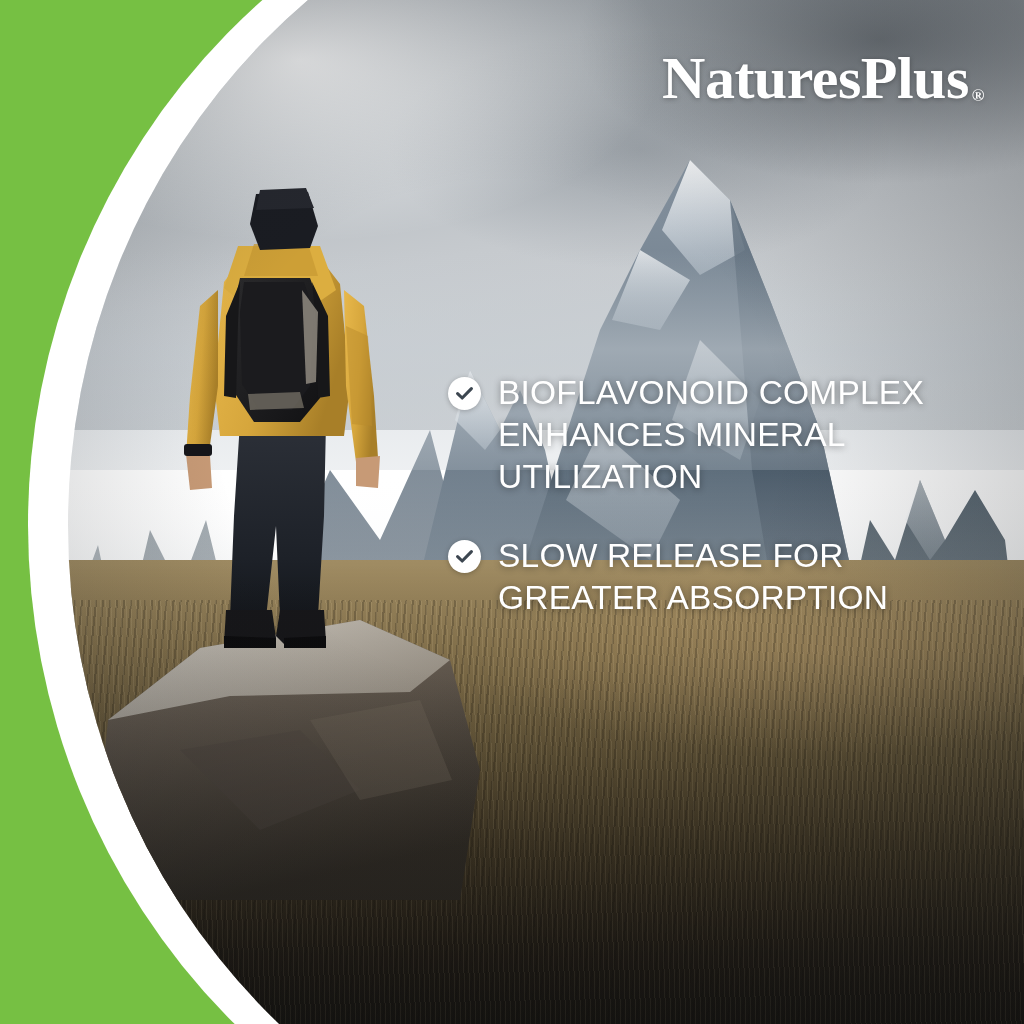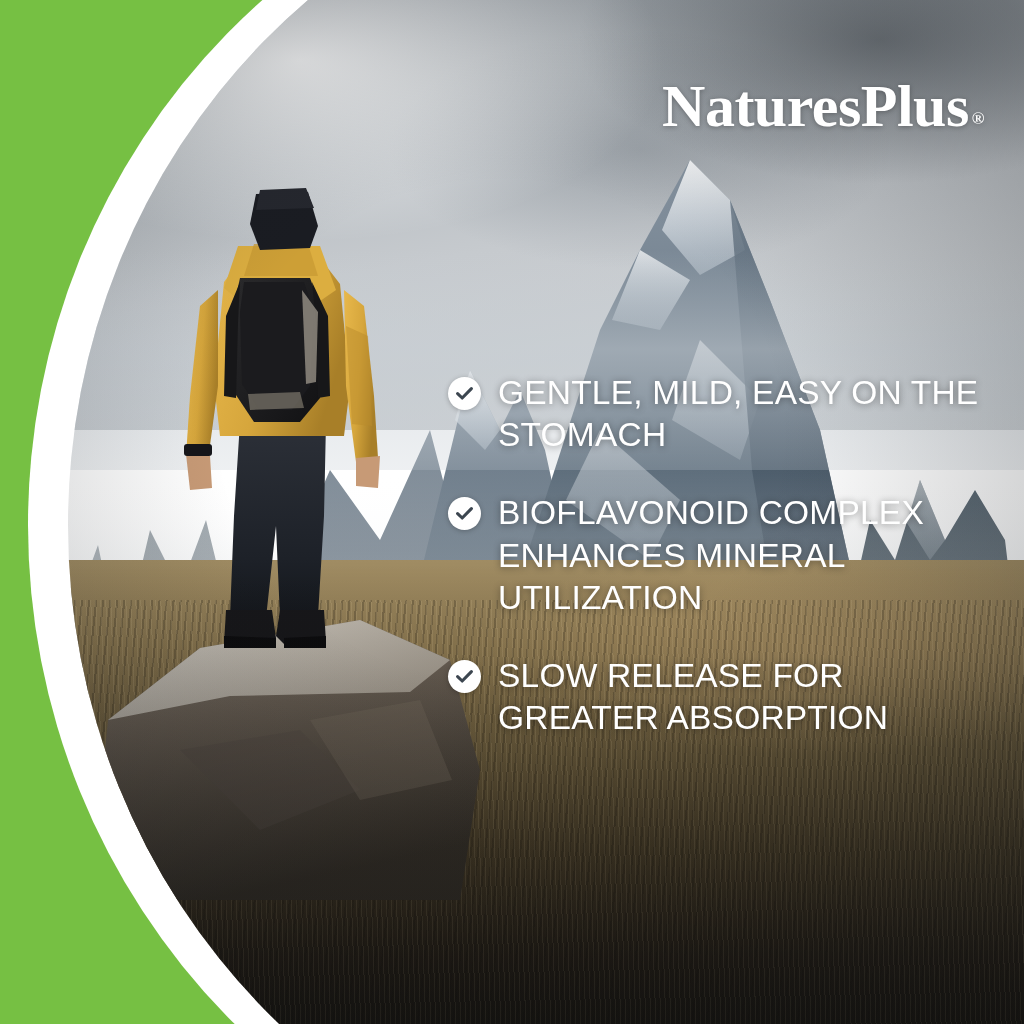--- a/index.html
+++ b/index.html
@@ -96,27 +96,26 @@
 
   
   .hiker { position: absolute; left: 168px; top: 186px; width: 230px; height: 470px; }
 
   
   .logo {
     position: absolute;
     right: 40px;
     top: 48px;
     display: flex;
-    align-items: flex-start;
+    align-items: center;
     color: #ffffff;
     font-family: "Liberation Serif", serif;
     font-weight: bold;
     letter-spacing: -0.5px;
     text-shadow: 0 1px 5px rgba(0,0,0,.30);
-    margin-top: 28px;
   }
   .logo-word { font-size: 60px; line-height: 1; }
   .logo-reg { font-size: 17px; line-height: 1; margin-top: 34px; margin-left: 3px; }
 
   
   .benefits {
     position: absolute;
     left: 448px;
     top: 372px;
     width: 540px;
@@ -292,28 +291,20 @@
     </div>
   </div>
 
   <div class="logo">
     <span class="logo-word">NaturesPlus</span>
     <span class="logo-reg">®</span>
   </div>
 
   <div class="benefits">
 
-    <div class="benefit">
-      <span class="check-icon">
-        <svg width="19" height="19" viewBox="0 0 19 19" aria-hidden="true">
-          <path d="M2.6 9.6 L7.2 14.0 L16.4 4.6" fill="none" stroke="#3c4650" stroke-width="3.1" stroke-linecap="round" stroke-linejoin="round"></path>
-        </svg>
-      </span>
-      <span class="benefit-text">GENTLE, MILD, EASY ON THE STOMACH</span>
-    </div>
 
     <div class="benefit">
       <span class="check-icon">
         <svg width="19" height="19" viewBox="0 0 19 19" aria-hidden="true">
           <path d="M2.6 9.6 L7.2 14.0 L16.4 4.6" fill="none" stroke="#3c4650" stroke-width="3.1" stroke-linecap="round" stroke-linejoin="round"></path>
         </svg>
       </span>
       <span class="benefit-text">BIOFLAVONOID COMPLEX ENHANCES MINERAL UTILIZATION</span>
     </div>
 

